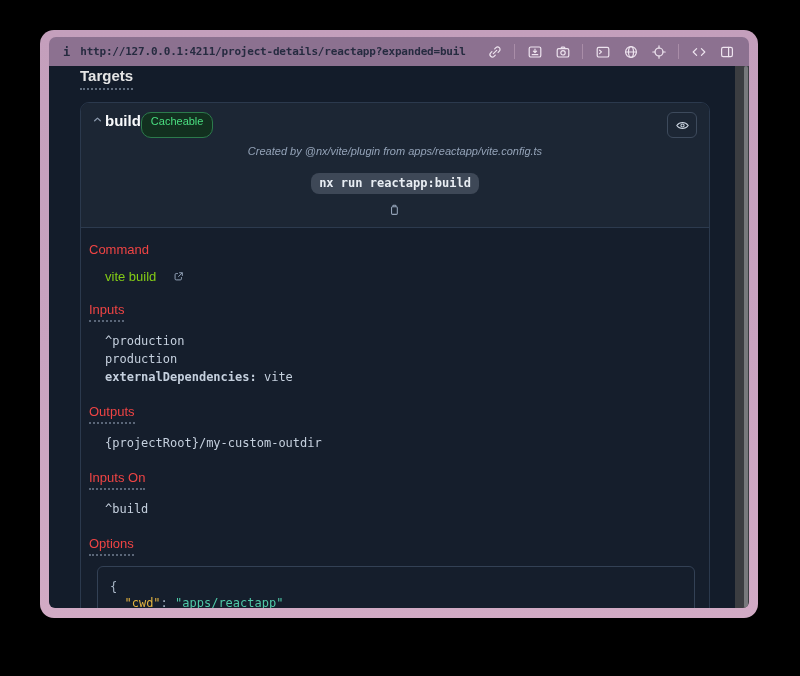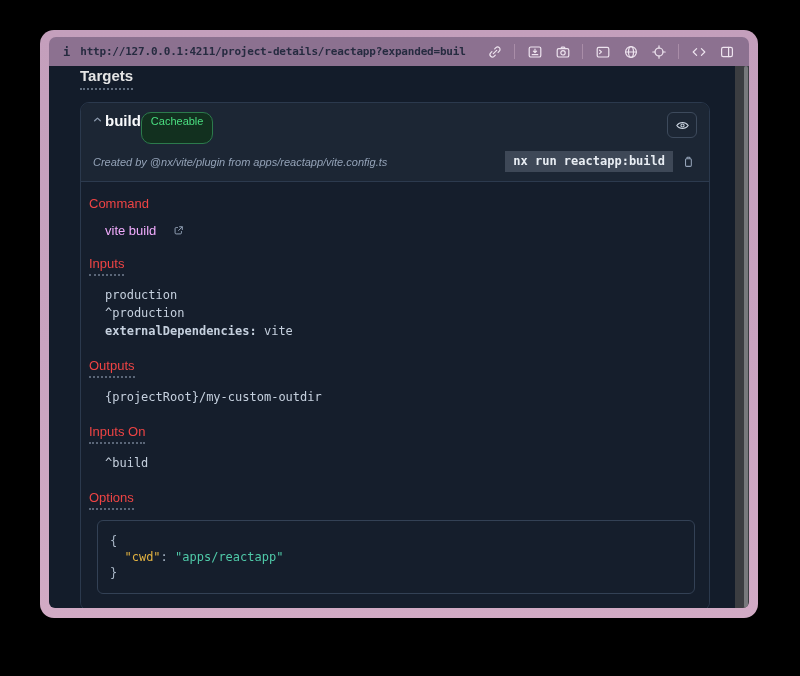--- a/index.html
+++ b/index.html
@@ -68,48 +68,48 @@
     width:630px;
   }
   .card-header { background:#1c2634; padding:9px 12px 9px 10px; }
   .hdr-row1 { display:flex; align-items:flex-start; }
   .chev { width:14px; height:14px; color:#8b99ac; flex:0 0 auto; display:flex; align-items:center; }
   .chev svg { width:13px; height:13px; stroke:currentColor; fill:none; stroke-width:1.6; stroke-linecap:round; stroke-linejoin:round; }
   .target-name { font-size:15px; font-weight:700; color:#f8fafc; }
   .badge {
     font-size:11px; color:#4ade80;
     border:1px solid #2c7a4c; background:#12301f;
-    border-radius:10px; padding:2px 9px 16px;
+    border-radius:10px; padding:2px 9px 10px;
   }
   .hdr-spacer { flex:1; }
   .eye-btn {
     width:30px; height:26px; border:1px solid #3d4a5c; border-radius:6px;
     display:flex; align-items:center; justify-content:center;
     color:#cbd5e1; cursor:pointer; flex:0 0 auto;
   }
   .eye-btn svg { width:15px; height:15px; stroke:currentColor; fill:none; stroke-width:1.1; }
-  .hdr-row2 { display:flex; align-items:center; gap:8px; margin-top:7px; padding-left:2px; }
+  .hdr-row2 { display:flex; align-items:center; gap:8px; margin-top:7px; padding-left:2px;flex-direction:column; }
   .created-by { font-size:11px; font-style:italic; color:#94a3b8; }
   .run-chip {
     font-family:"DejaVu Sans Mono", monospace; font-size:12px; font-weight:bold;
-    color:#e8edf3; background:#3e4857; border-radius:0; padding:3px 8px 4px;
+    color:#e8edf3; background:#3e4857; border-radius:8px; padding:3px 8px 4px;
     white-space:nowrap;
   }
   .copy-btn { width:16px; height:16px; color:#94a3b8; cursor:pointer; display:flex; align-items:center; }
   .copy-btn svg { width:14px; height:14px; stroke:currentColor; fill:none; stroke-width:1.2; }
   .card-body { background:#151e2c; border-top:1px solid #2c3a4e; padding:14px 14px 16px 8px; }
   .section-label {
     display:table; font-size:13px; color:#ef4444; margin-top:18px;
   }
   .section-label.first { margin-top:0; }
   .section-label.dotted { border-bottom:2px dotted rgba(148,163,184,.55); padding-bottom:3px; }
   .indent { padding-left:16px; }
   .command-row {
     display:flex; align-items:center; gap:16px; margin-top:12px;
-    font-size:13px; color:#f0abfc;
+    font-size:13px; color:#84cc16;
   }
   .ext-link { width:14px; height:14px; color:#94a3b8; cursor:pointer; display:flex; align-items:center; }
   .ext-link svg { width:13px; height:13px; stroke:currentColor; fill:none; stroke-width:1.2; stroke-linecap:round; }
   .mono-lines { margin-top:10px; }
   .mono-line {
     font-family:"DejaVu Sans Mono", monospace; font-size:12px; color:#c5d0de;
     line-height:18px; white-space:pre;
   }
   .mono-bold { font-weight:bold; }
   .code-block {
@@ -233,22 +233,22 @@
             <span class="ext-link">
               <svg viewBox="0 0 16 16">
                   <path d="M6.8 4.4H5.1A1.3 1.3 0 003.8 5.7v5.2a1.3 1.3 0 001.3 1.3h5.2a1.3 1.3 0 001.3-1.3V9.2"></path>
                   <path d="M9.3 3.4h3.4v3.4M12.5 3.6L8.1 8"></path>
                 </svg>
             </span>
           </div>
 
           <div class="section-label dotted">Inputs</div>
           <div class="mono-lines indent">
+            <div class="mono-line">^production</div>
             <div class="mono-line">production</div>
-            <div class="mono-line">^production</div>
             <div class="mono-line"><span class="mono-bold">externalDependencies:</span><span> vite</span></div>
           </div>
 
           <div class="section-label dotted">Outputs</div>
           <div class="mono-lines indent">
             <div class="mono-line">{projectRoot}/my-custom-outdir</div>
           </div>
 
           <div class="section-label dotted">Inputs On</div>
           <div class="mono-lines indent">

